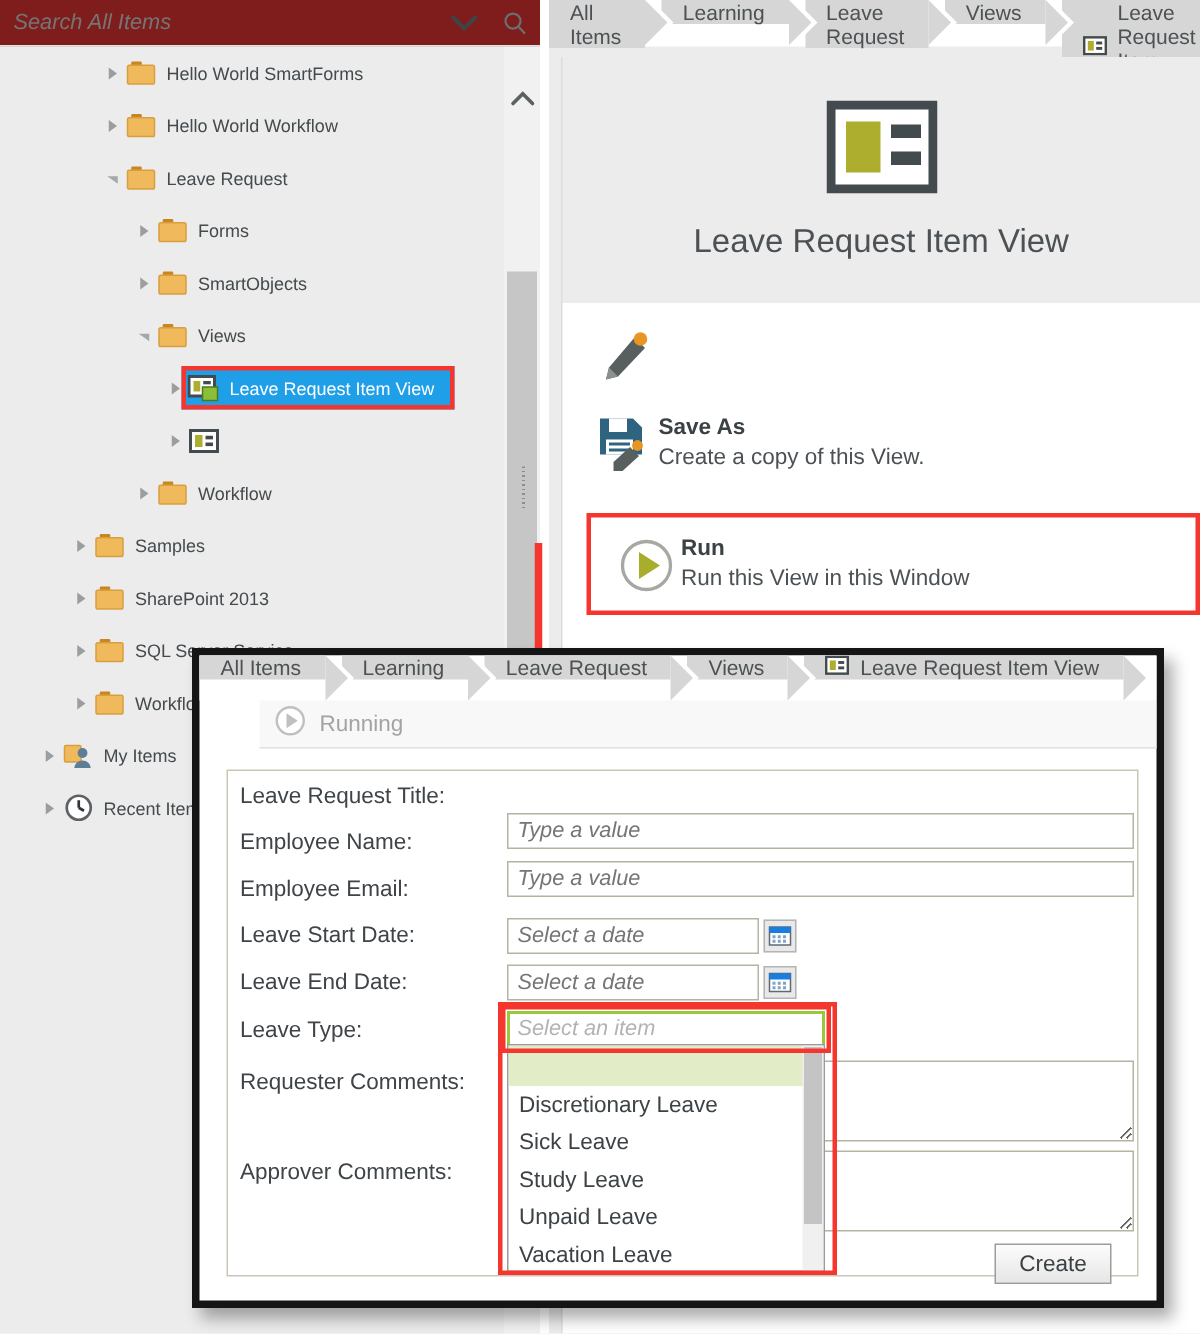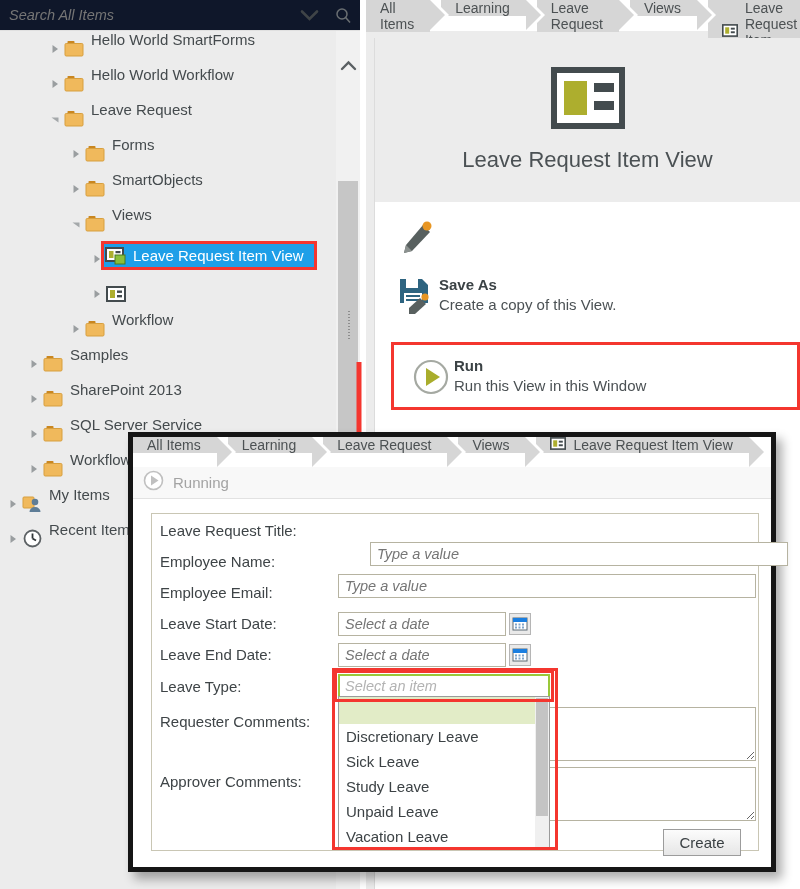--- a/index.html
+++ b/index.html
@@ -10,37 +10,37 @@
     background:#ffffff;
     overflow:hidden;
     position:relative;
   }
 
   
   #left-panel { position:absolute; left:0; top:0; width:360px; height:889px; background:#ececec; }
 
   #search-bar {
     position:absolute; left:0; top:0; width:360px; height:31px;
-    background:#0f172a; display:flex; align-items:center;
+    background:#7f1d1d; display:flex; align-items:center;
     border-bottom:1px solid #e0e0e0;
   }
   #search-input {
     flex:1; border:none; outline:none; background:transparent;
     font-family:"Liberation Sans", sans-serif; font-style:italic;
     font-size:14.5px; color:#9a9a9a; padding-left:9px;
   }
   .sb-icon { width:34px; height:31px; display:flex; align-items:center; justify-content:center; color:#4a4f52; }
 
   #tree-area {
     position:absolute; left:0; top:31px; width:336px; height:858px;
     background:#ececec; overflow:hidden;
   }
   .trow {
-    position:relative; height:35px; display:flex; 
-    font-size:15px; color:#444a4d; white-space:nowrap;
+    position:relative; height:35px; display:flex; align-items:center;
+    font-size:12px; color:#444a4d; white-space:nowrap;margin-left:20px;
   }
   .tw { width:14px; height:35px; display:flex; align-items:center; justify-content:center; flex:0 0 14px; }
   .tw svg { display:block; }
   .ticon { width:24px; height:35px; display:flex; align-items:center; justify-content:center; flex:0 0 24px; }
   .tlabel { padding-left:5px; }
   .trow.sel { }
   .sel-box {
     display:flex; align-items:center; background:#1e9fe8;
     border:3px solid #f4362f; height:29px; padding-right:10px;
     margin-left:-3px;
@@ -94,21 +94,21 @@
   #red-arrow { position:absolute; left:348px; top:362px; width:22px; height:136px; }
 
   
   #dialog {
     position:absolute; left:128px; top:432px; width:648px; height:440px;
     background:#ffffff; border:5px solid #151515;
     box-shadow:6px 7px 10px rgba(0,0,0,0.33);
   }
   #dlg-crumbs { height:30px; background:#ffffff; display:flex; }
   #dlg-toolbar { height:32px; background:#f8f8f8; display:flex; align-items:center;
-    padding-left:10px; border-bottom:1px solid #e2e2e2; }
+    padding-left:10px; border-bottom:1px solid #e2e2e2;margin-left:40px; }
   #dlg-running { font-size:15px; color:#a3a3a3; padding-left:9px; }
 
   #form-panel {
     position:absolute; left:18px; top:76px; width:608px; height:338px;
     border:1px solid #c9c6b4; background:#ffffff;
   }
   .frow { display:flex; align-items:center; padding-left:8px; }
   .flabel { width:178px; flex:0 0 178px; font-size:15px; color:#3e4447; }
   .fctl { flex:1; display:flex; align-items:center; }
   .ftext {
@@ -526,21 +526,21 @@
       <svg width="21" height="21" viewBox="0 0 21 21">
         <circle cx="10.5" cy="10.5" r="9" fill="#ffffff" stroke="#c0c0c0" stroke-width="1.6"></circle>
         <path d="M8 5.5 L15.5 10.5 L8 15.5 Z" fill="#c0c0c0"></path>
       </svg>
     </span>
     <span id="dlg-running">Running</span>
   </div>
 
   <div id="form-panel">
 
-    <div class="frow" style="height:32px;gap:32px;">
+    <div class="frow" style="height:32px;">
       <div class="flabel">Leave Request Title:</div>
       <div class="fctl">
         <input class="ftext" type="text" placeholder="Type a value" style="">
       </div>
     </div>
 
     <div class="frow" style="height:31px;">
       <div class="flabel">Employee Name:</div>
       <div class="fctl">
         <input class="ftext" type="text" placeholder="Type a value" style="">

